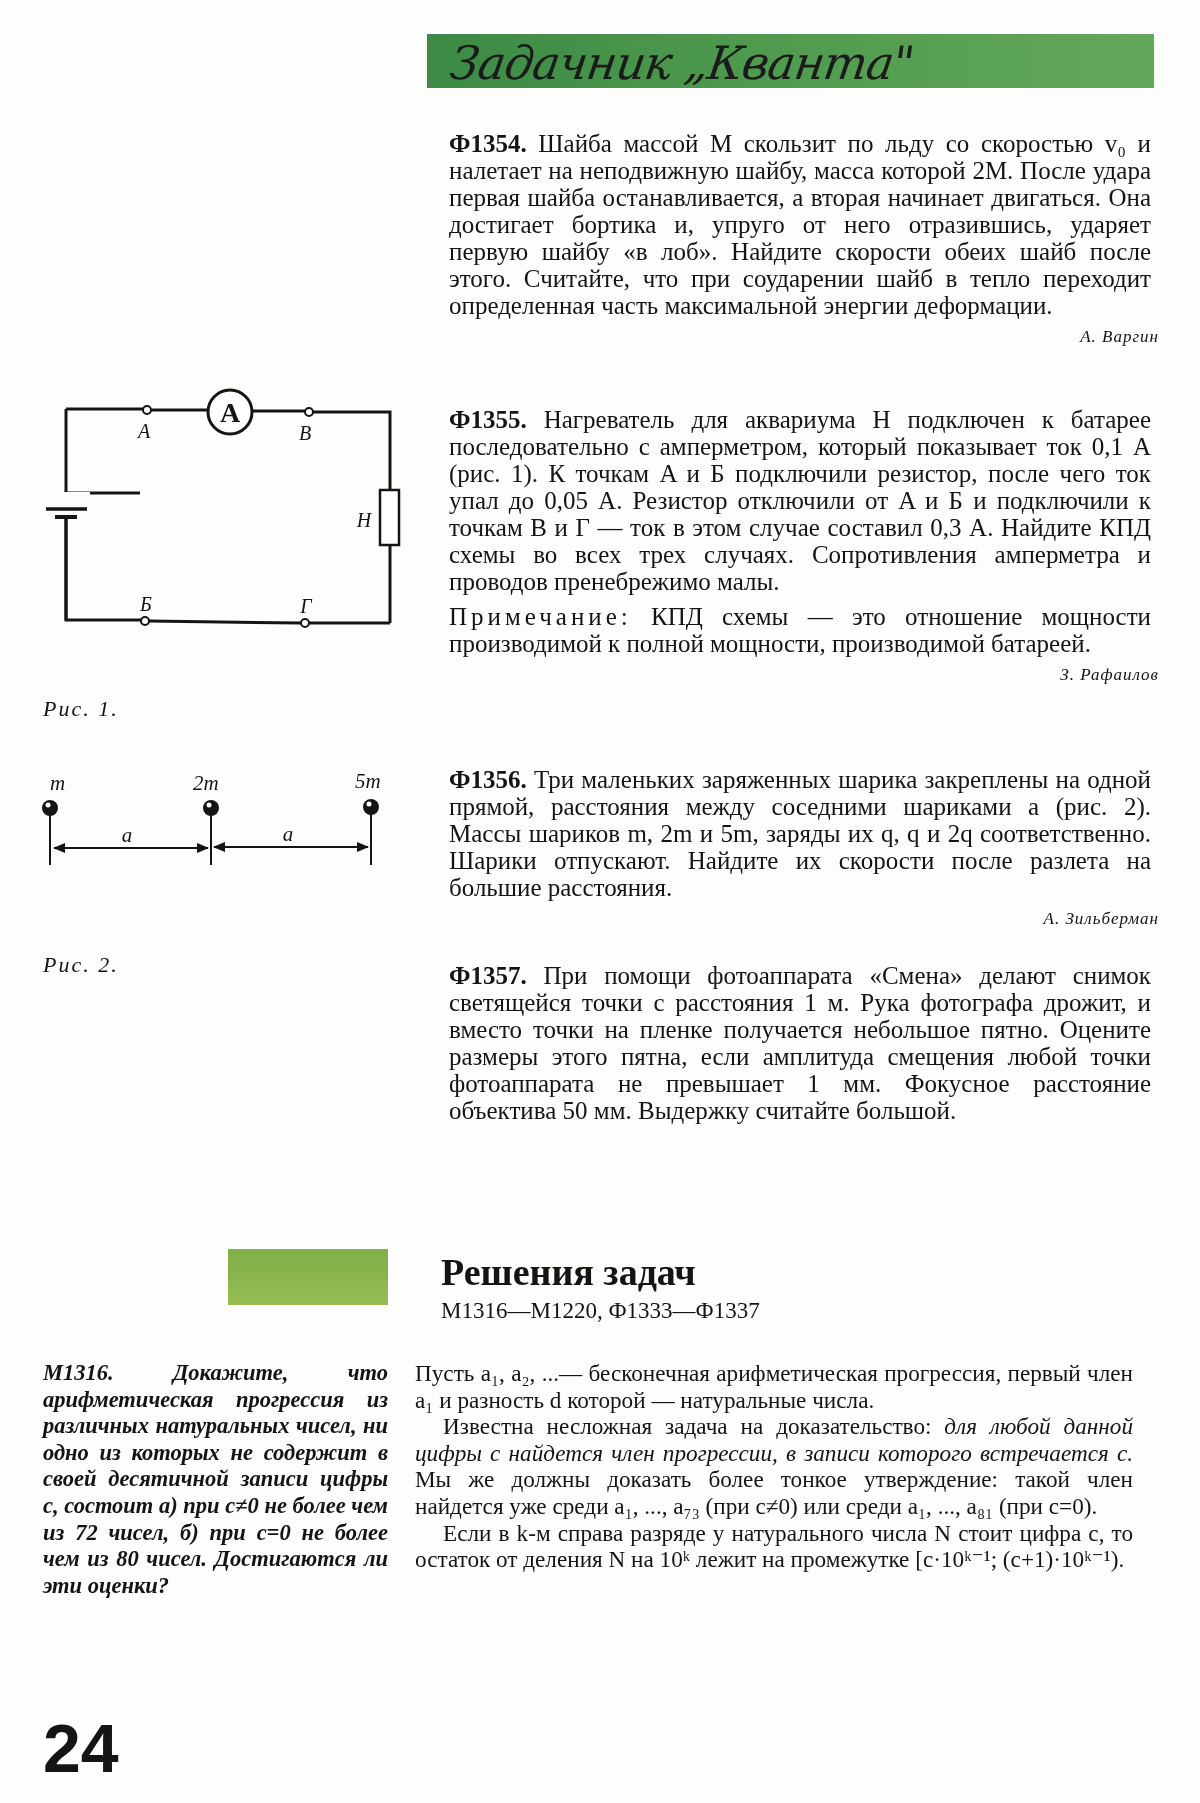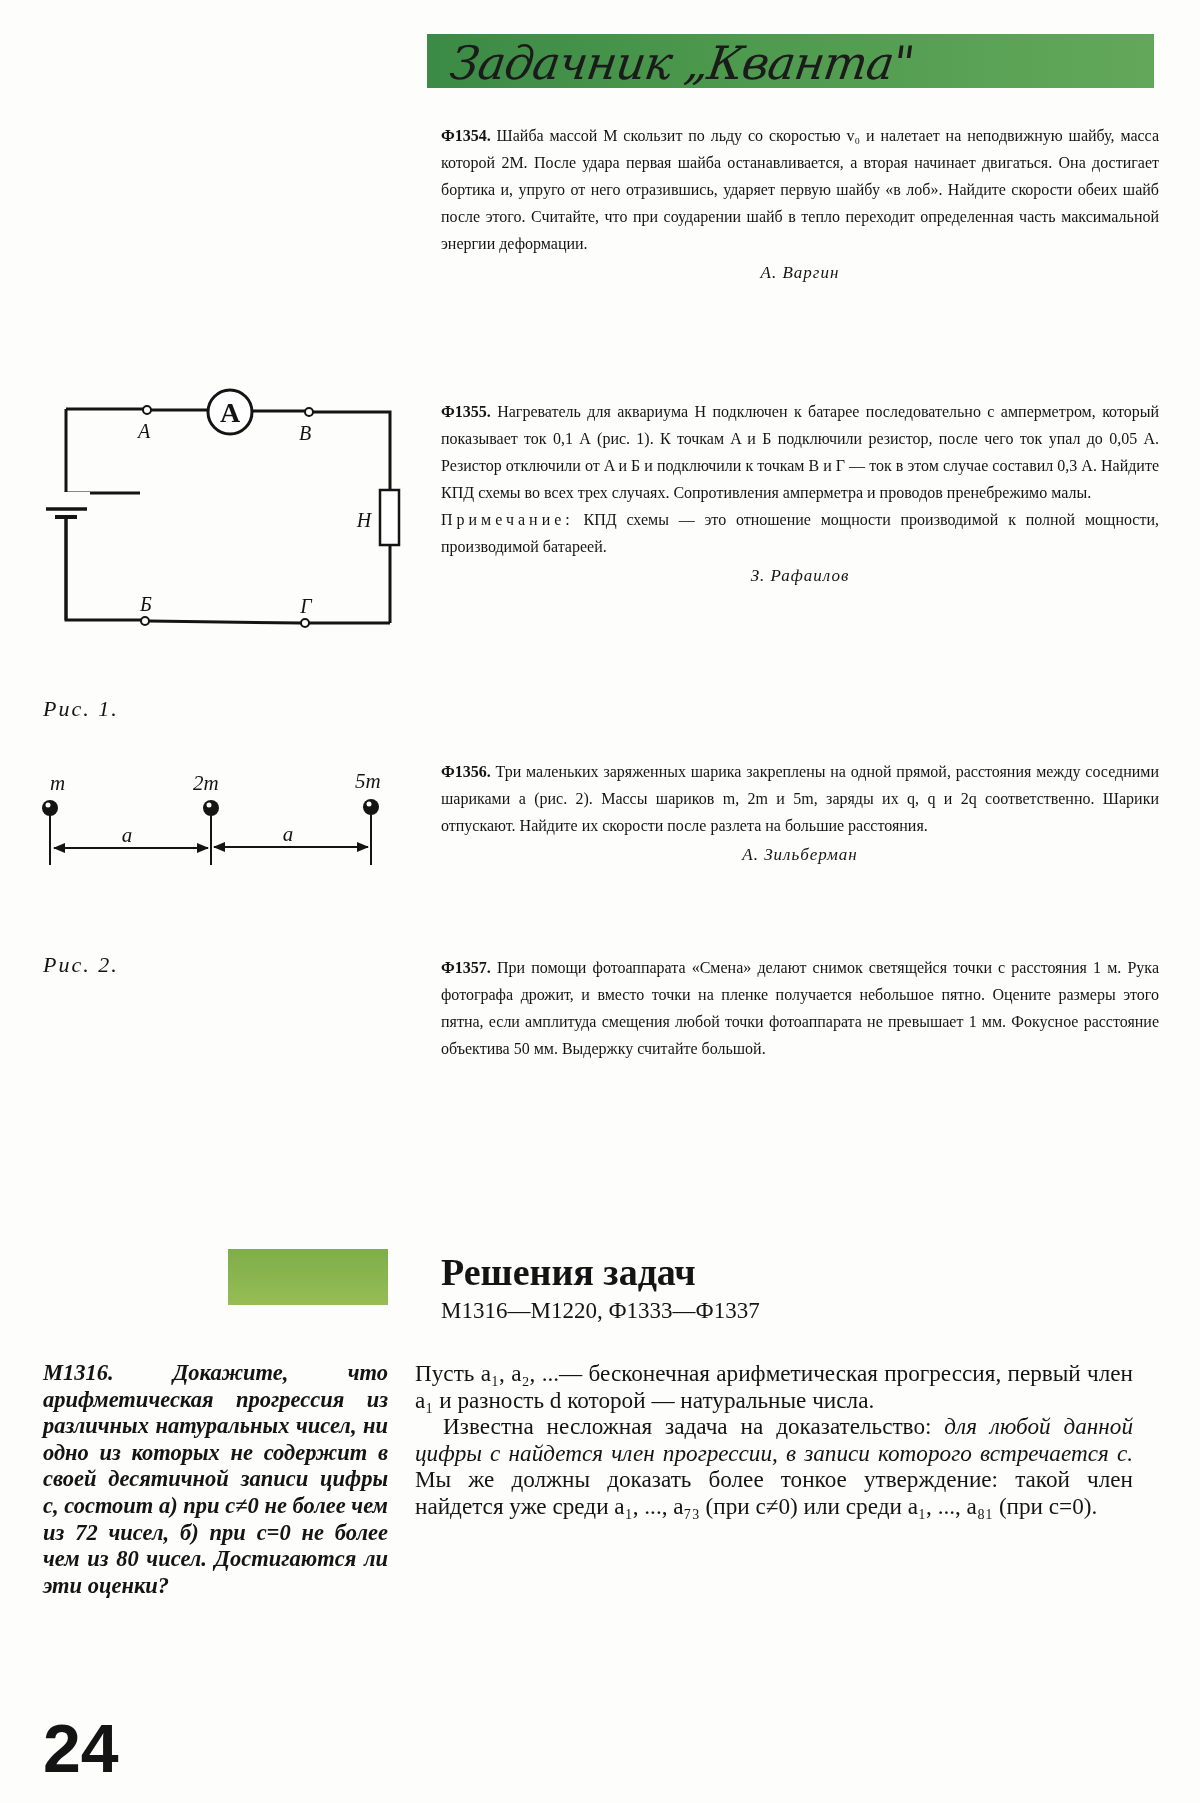--- a/index.html
+++ b/index.html
@@ -14,26 +14,26 @@
     background: linear-gradient(90deg, #3b8a45 0%, #4e9a4e 45%, #63a85a 100%);
   }
   .banner-title {
     position: absolute; left: 450px; top: 34px; height: 70px;
     font-family: "DejaVu Serif", serif; font-style: italic;
     font-size: 46px; line-height: 58px; color: #1b1b1b; letter-spacing: -1px;
     transform: skewX(-8deg);
   }
   .col-right { position: absolute; left: 441px; width: 718px; }
   .problem p {
-    margin: 0; font-size: 16px; line-height: 27px; text-align: justify;
+    margin: 8px; font-size: 25px; line-height: 27px; text-align: justify;
     text-align-last: left;
   }
   .pid { font-weight: bold; }
   .author {
-    text-align: center; font-style: italic; font-size: 17px; letter-spacing: 1px;
+    text-align: right; font-style: italic; font-size: 17px; letter-spacing: 1px;
     margin-top: 6px;
   }
   .note-label { letter-spacing: 4px; }
   .caption {
     position: absolute; font-style: italic; font-size: 22px; letter-spacing: 2px; margin-top: 44px;
   }
   .green-block {
     position: absolute; left: 228px; top: 1249px; width: 160px; height: 56px;
     background: linear-gradient(180deg, #7fae4a 0%, #8ab54e 50%, #97bd55 100%);
   }
@@ -155,15 +155,16 @@
 
 <div class="green-block"></div>
 <div class="sol-title">Решения задач</div>
 <div class="sol-sub">М1316—М1220, Ф1333—Ф1337</div>
 
 <div class="m-side">М1316. Докажите, что арифметическая прогрессия из различных натуральных чисел, ни одно из которых не содержит в своей десятичной записи цифры c, состоит а) при c≠0 не более чем из 72 чисел, б) при c=0 не более чем из 80 чисел. Достигаются ли эти оценки?</div>
 
 <div class="sol-body">
   <p>Пусть a₁, a₂, ...— бесконечная арифметическая прогрессия, первый член a₁ и разность d которой — натуральные числа.</p>
   <p class="indent"><span>Известна несложная задача на доказательство: </span><i>для любой данной цифры c найдется член прогрессии, в записи которого встречается c.</i><span> Мы же должны доказать более тонкое утверждение: такой член найдется уже среди a₁, ..., a₇₃ (при c≠0) или среди a₁, ..., a₈₁ (при c=0).</span></p>
+  <p class="indent">Если в k-м справа разряде у натурального числа N стоит цифра c, то остаток от деления N на 10ᵏ лежит на промежутке [c·10ᵏ⁻¹; (c+1)·10ᵏ⁻¹).</p>
 </div>
 
 <div class="page-num">24</div>
 
 </body></html>

